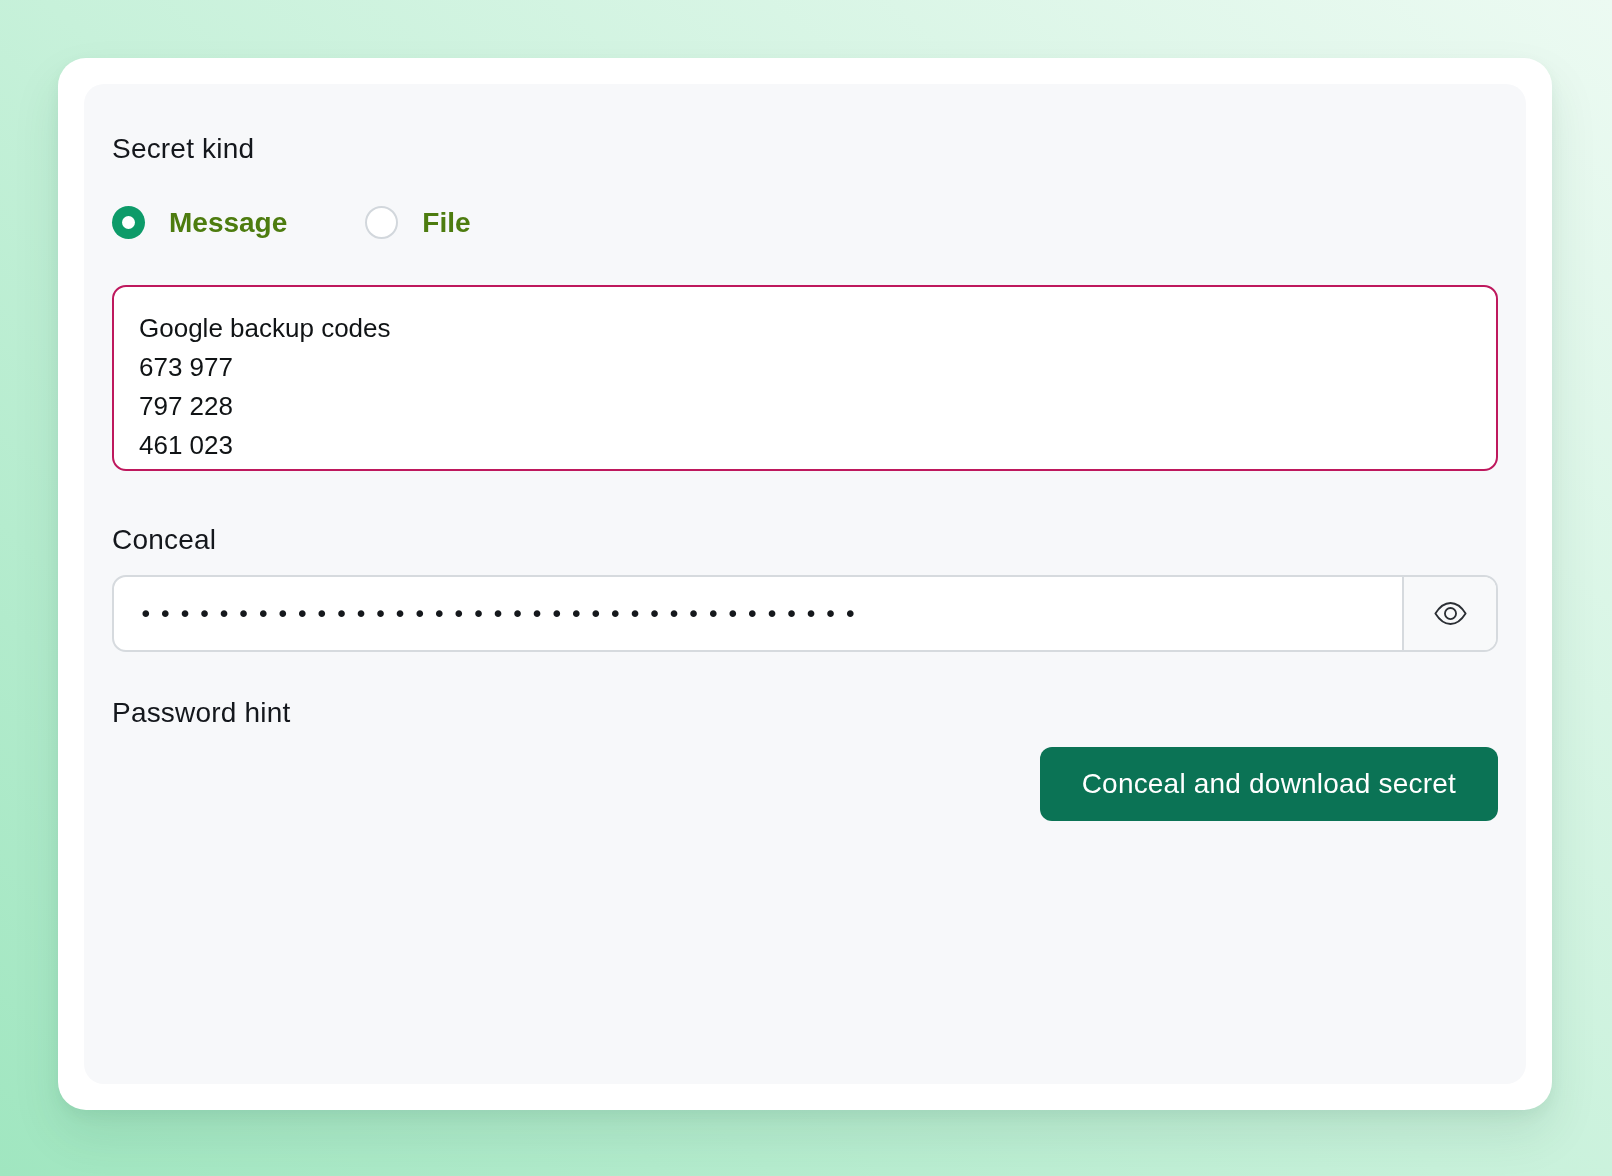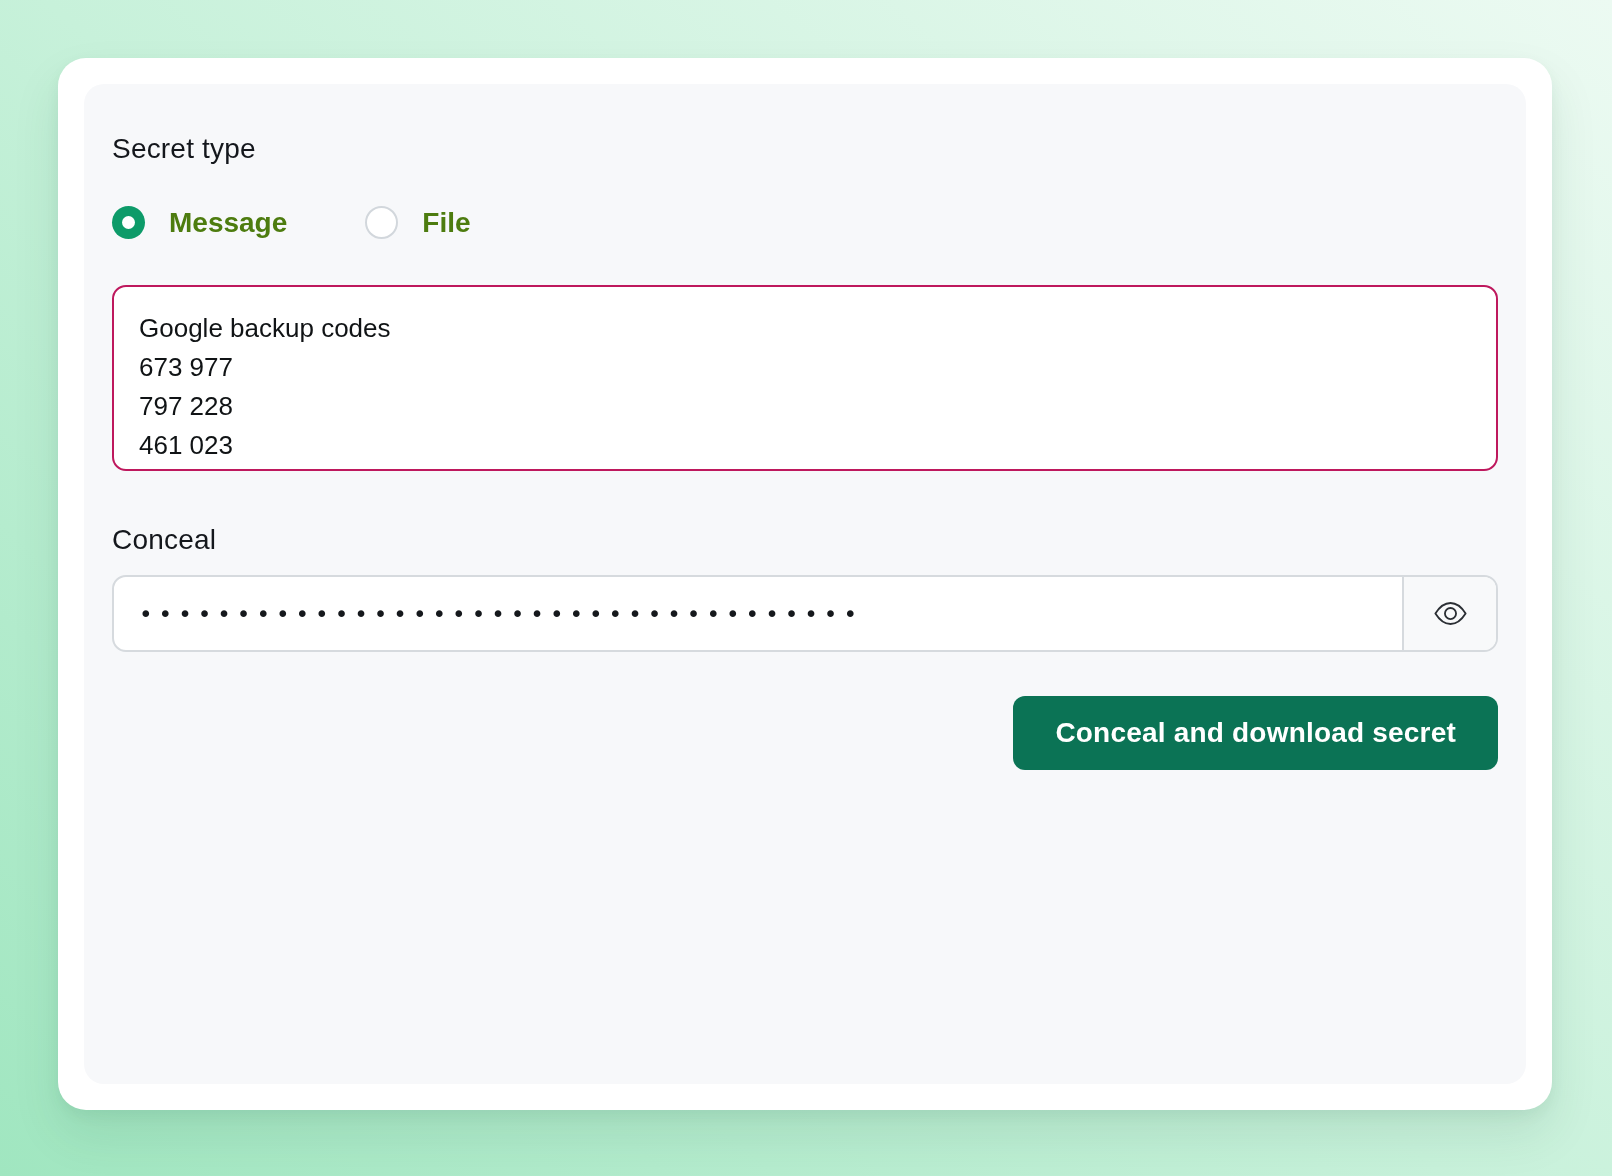--- a/index.html
+++ b/index.html
@@ -158,33 +158,33 @@
   }
   .submit-btn {
     height: 74px;
     padding: 0 42px;
     border: none;
     border-radius: 12px;
     background: #0b7355;
     color: #ffffff;
     font-family: "Liberation Sans", "DejaVu Sans", sans-serif;
     font-size: 28px;
-    font-weight: 700;
+    font-weight: 400;
     letter-spacing: 0.2px;
     cursor: pointer;
   }
 </style>
 </head>
 <body>
 
 <div class="page-bg">
   <div class="card">
     <div class="panel">
 
-      <div class="section-label label-1">Secret type</div>
+      <div class="section-label label-1">Secret kind</div>
 
       <div class="radio-row">
         <div class="radio-option">
           <span class="radio-circle selected"></span>
           <span class="radio-label">Message</span>
         </div>
         <div class="radio-option">
           <span class="radio-circle unselected"></span>
           <span class="radio-label">File</span>
         </div>
@@ -200,20 +200,21 @@
       <div class="pw-group">
         <input class="pw-input" type="text" spellcheck="false" value="•••••••••••••••••••••••••••••••••••••" style="">
         <button class="pw-eye-btn">
           <svg width="37" height="37" viewBox="0 0 24 24" fill="none" stroke="#2b2f34" stroke-width="1.2" stroke-linejoin="round">
             <path d="M2.2 12 C 5.4 6.9, 8.6 5.2, 12 5.2 C 15.4 5.2, 18.6 6.9, 21.8 12 C 18.6 17.1, 15.4 18.8, 12 18.8 C 8.6 18.8, 5.4 17.1, 2.2 12 Z"></path>
             <circle cx="12" cy="12" r="3.6"></circle>
           </svg>
         </button>
       </div>
 
+      <div class="section-label label-3">Password hint</div>
 
 
       <div class="footer">
         <button class="submit-btn">Conceal and download secret</button>
       </div>
 
     </div>
   </div>
 </div>
 

